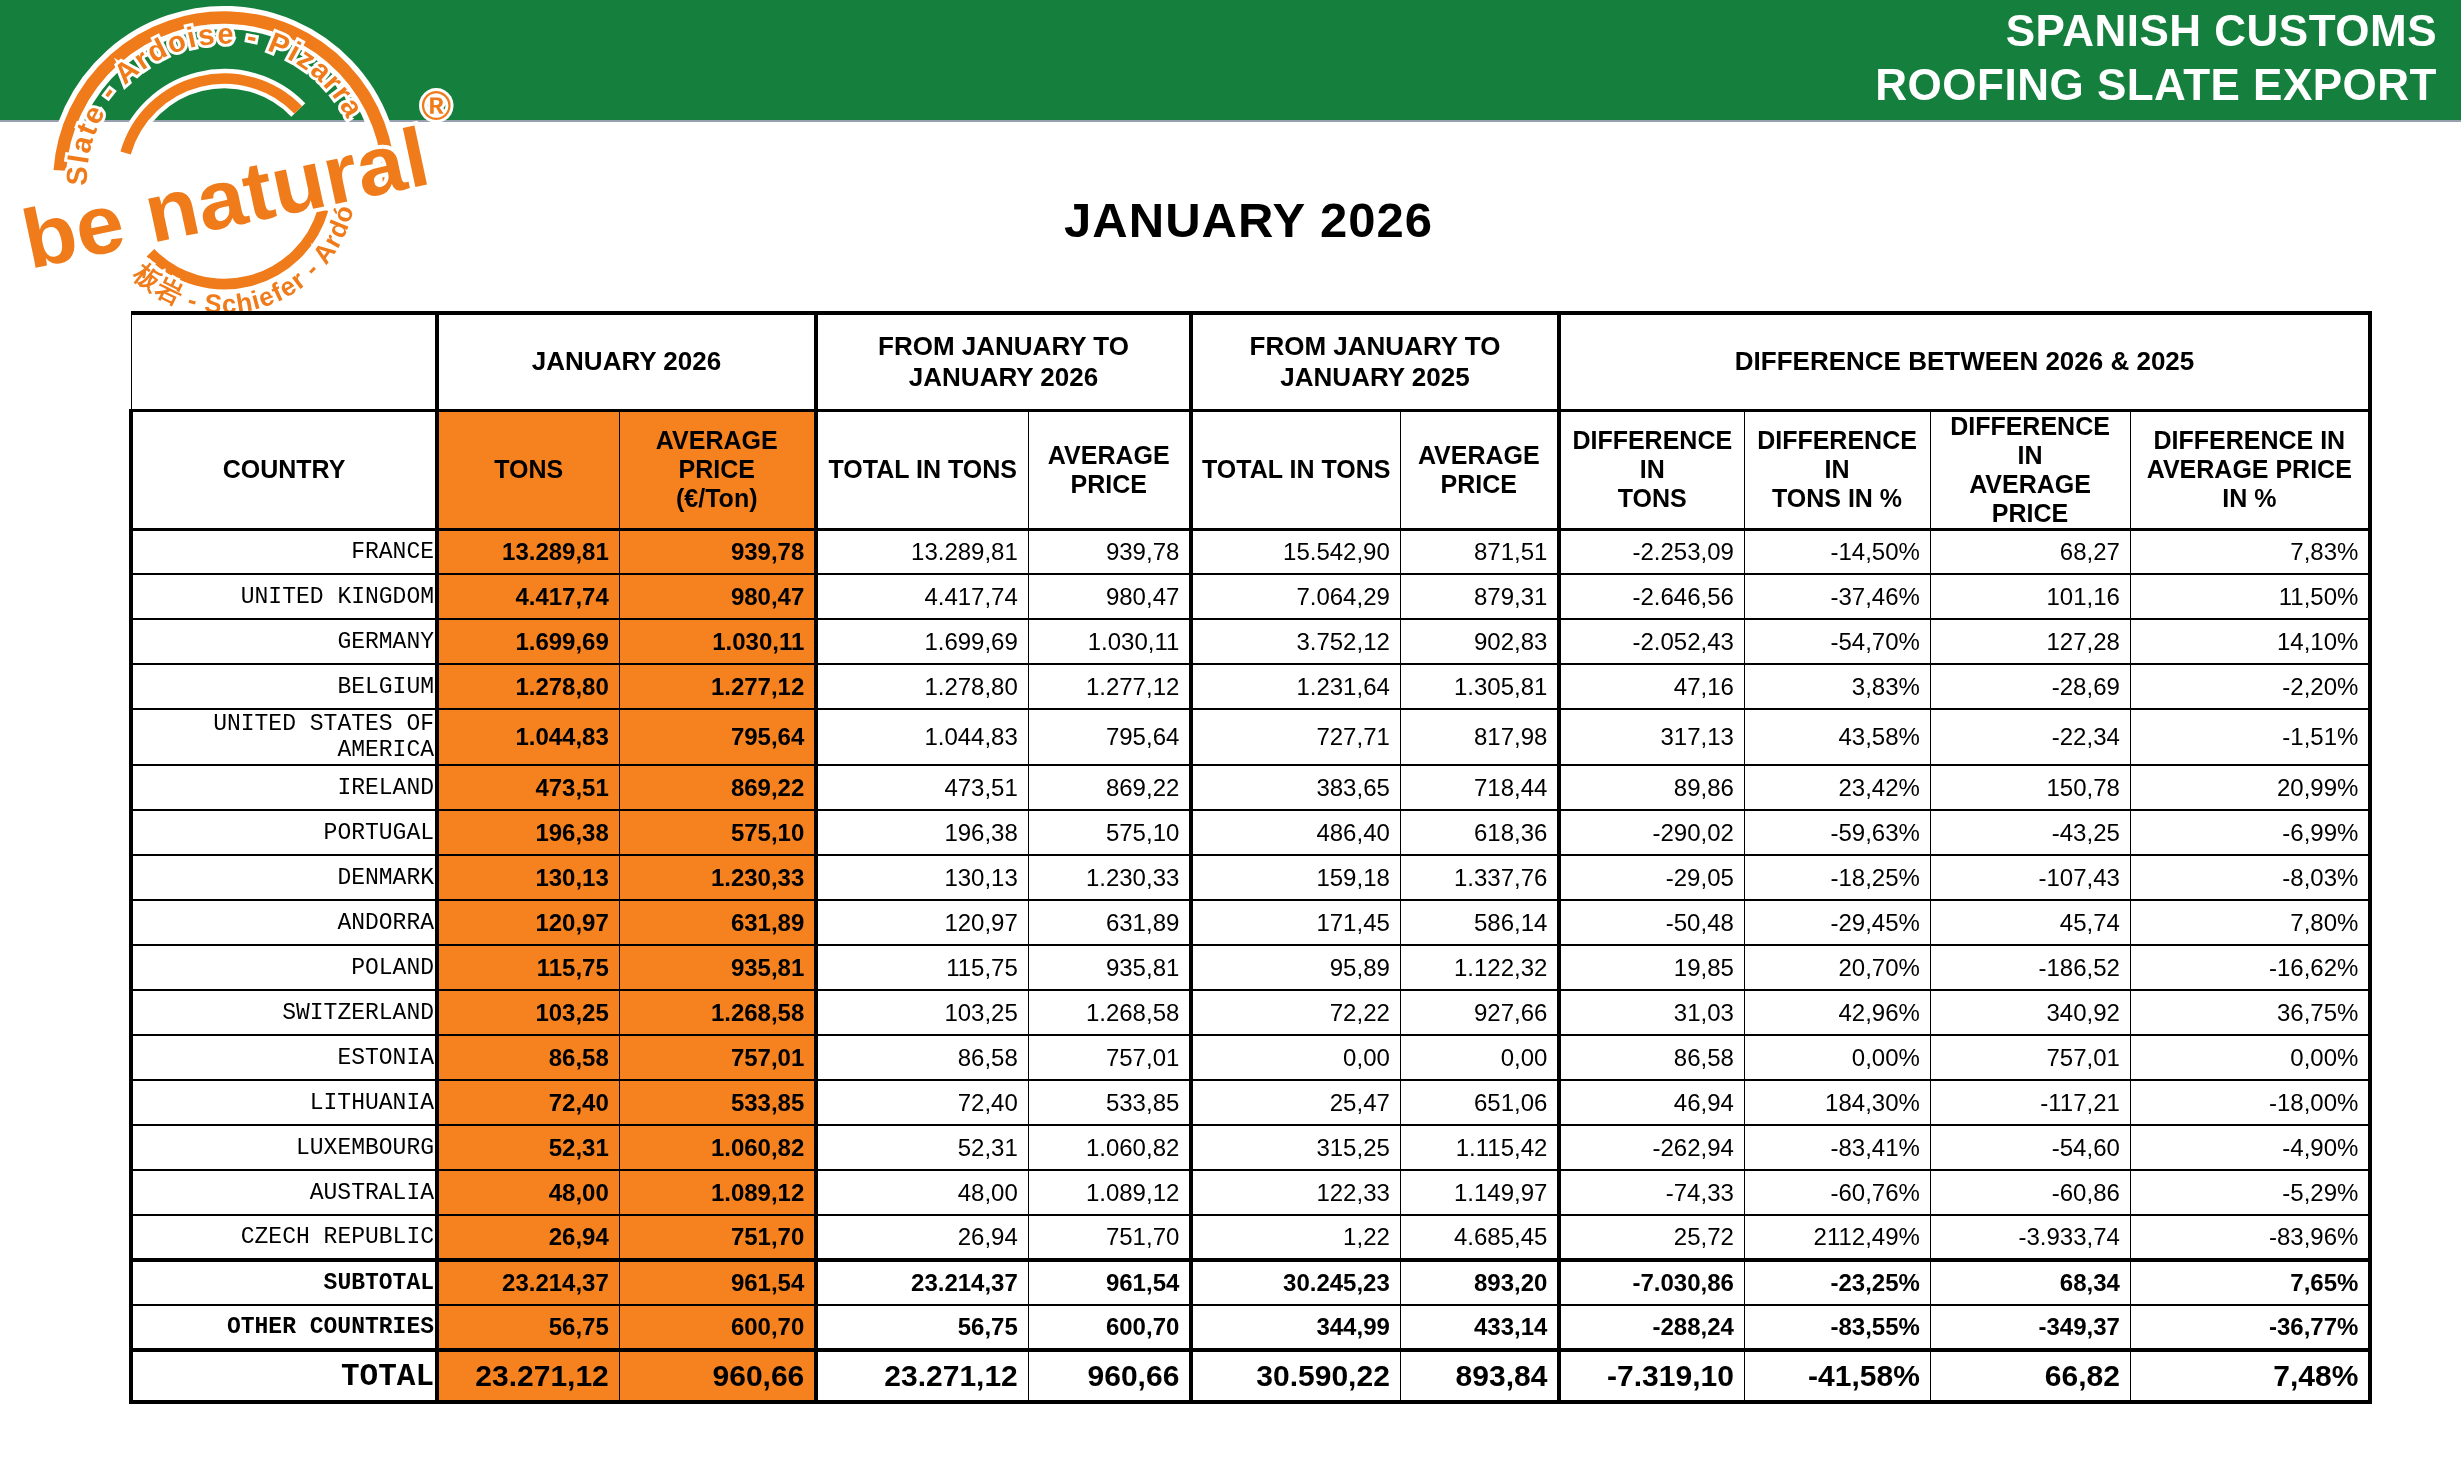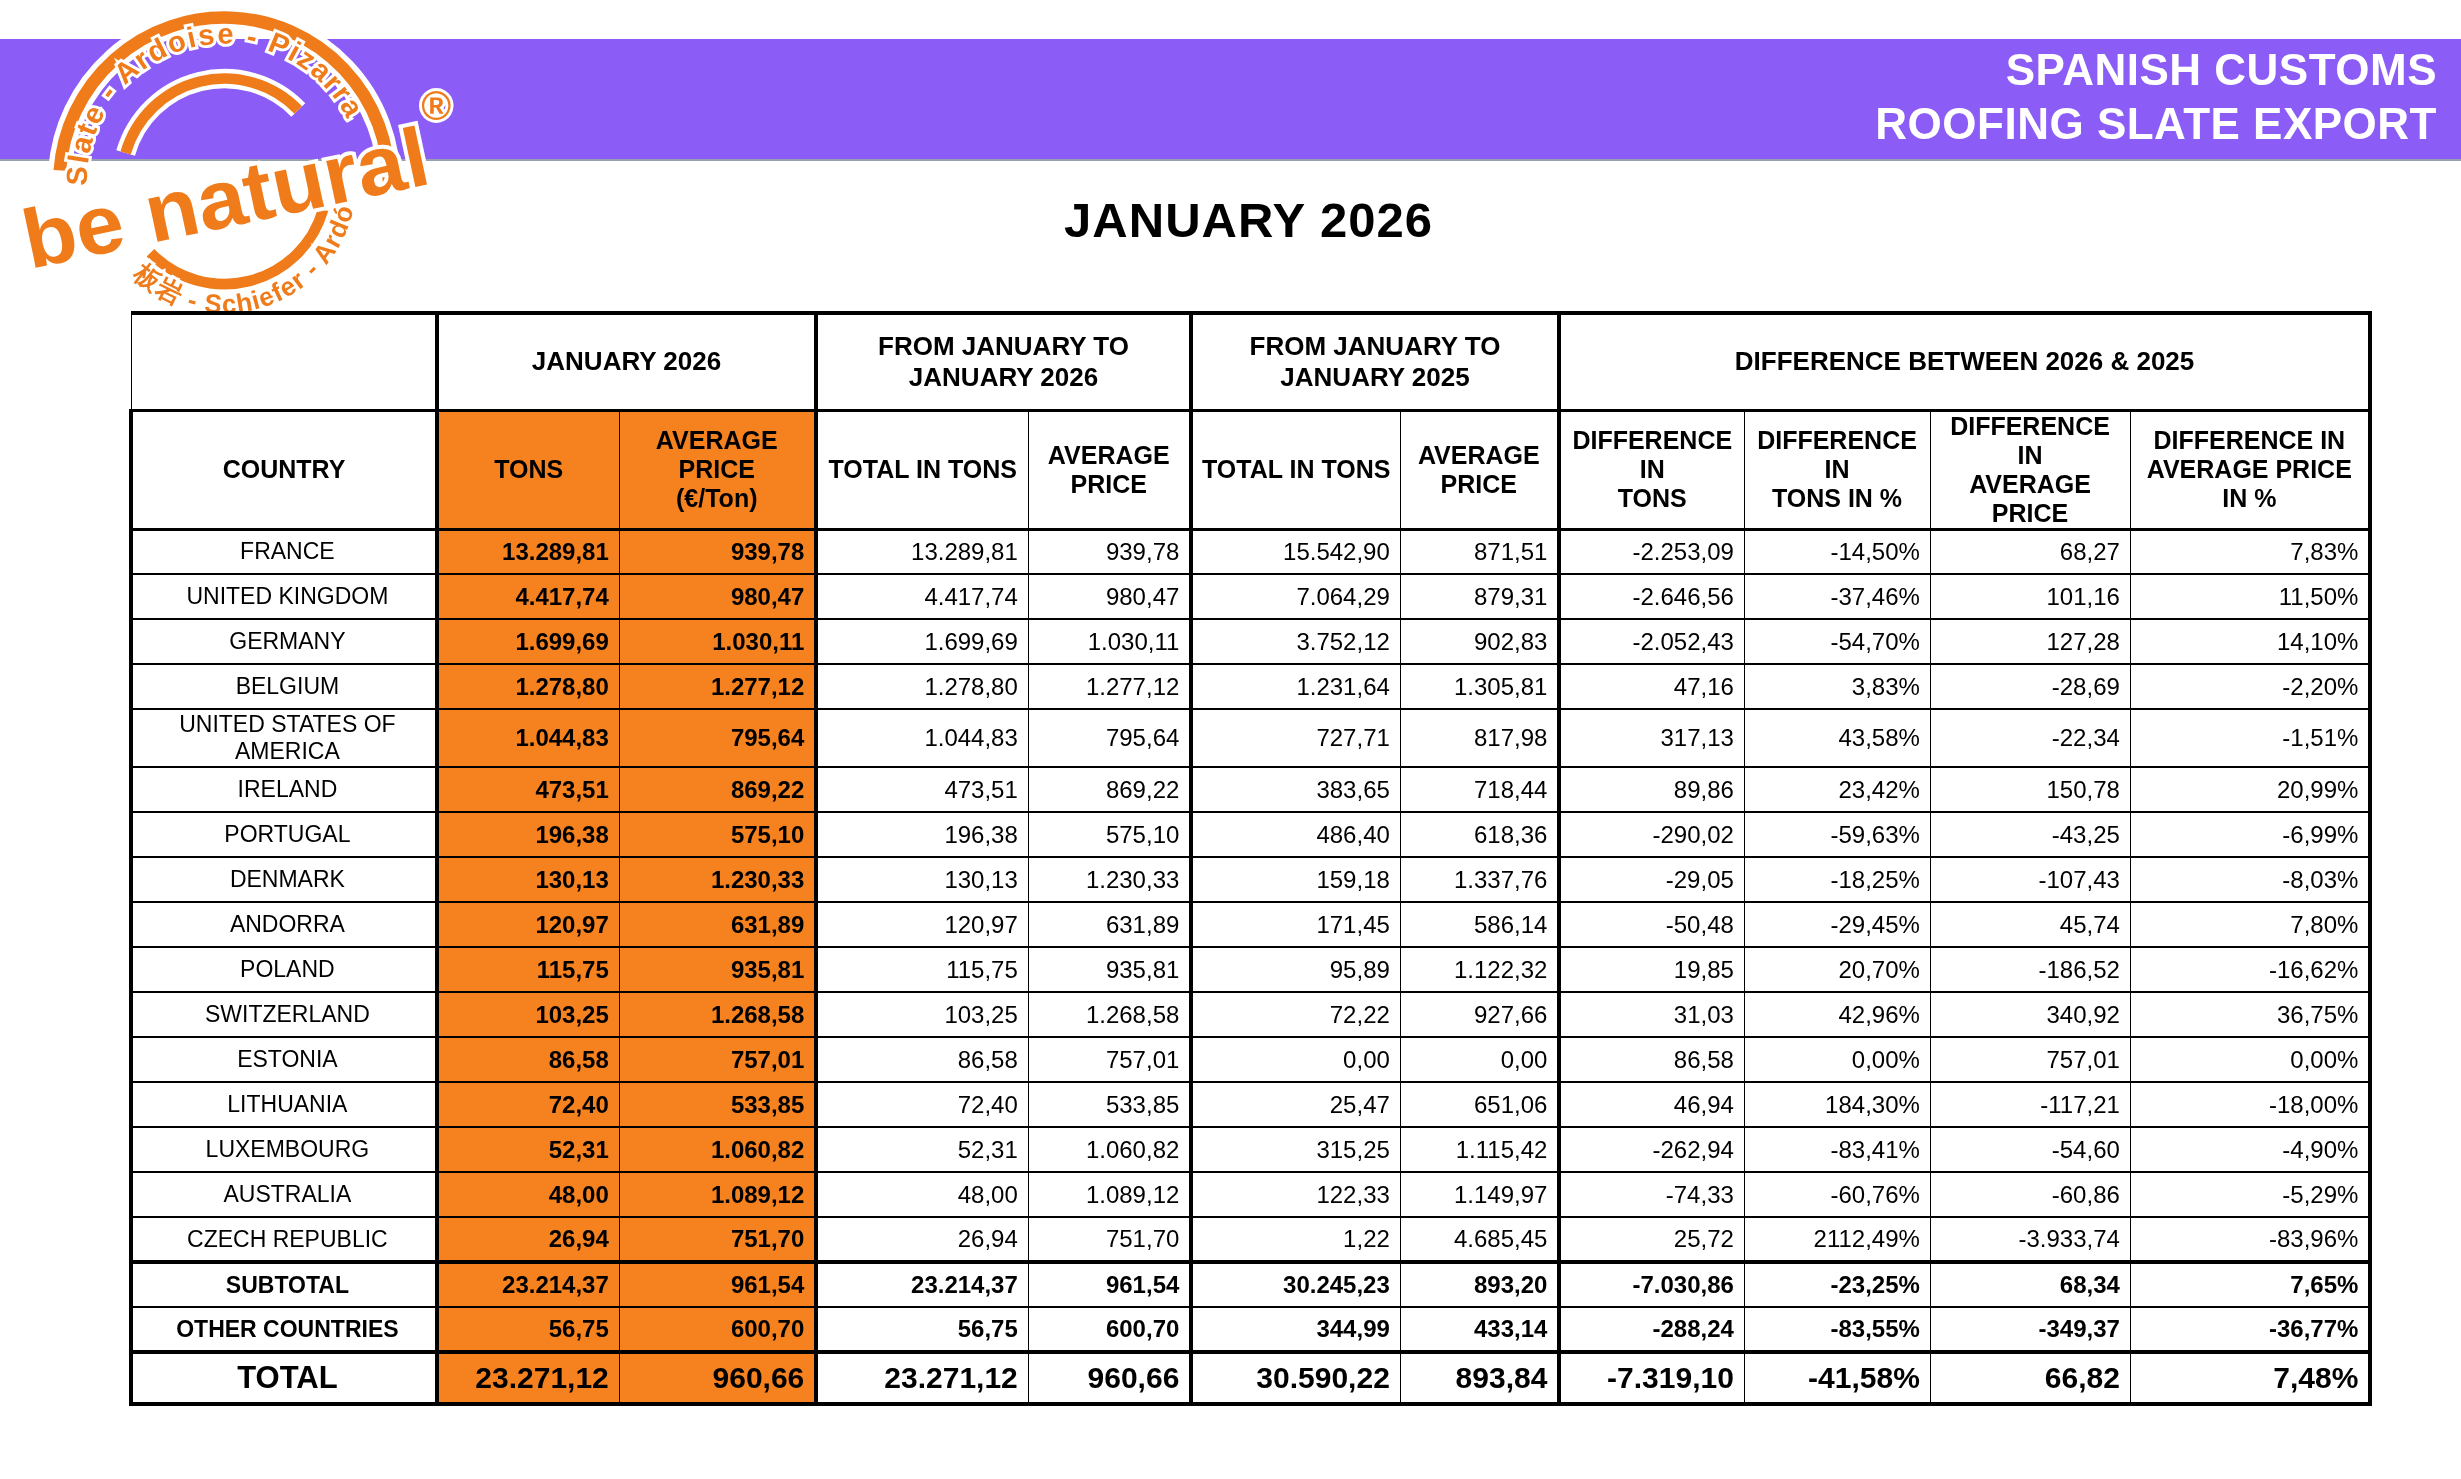--- a/index.html
+++ b/index.html
@@ -4,21 +4,21 @@
 <style>
   html,body { margin:0; padding:0; }
   body {
     width:2462px; height:1480px; position:relative; overflow:hidden;
     background:#ffffff; font-family:"Liberation Sans", sans-serif; color:#000;
   }
 
   
   .topbar {
     position:absolute; top:0; left:0; width:2462px; height:122px;
-    background:#8b5cf6; border-bottom:2.9px solid #97a0ae; box-sizing:border-box;margin-top:39px;
+    background:#15803d; border-bottom:2.9px solid #97a0ae; box-sizing:border-box;
   }
   .topbar-text {
     position:absolute; right:25px; top:3.9px; text-align:right;
     color:#fff; font-weight:bold; font-size:44px; line-height:54px; letter-spacing:0.5px;
   }
 
   
   .logo-wrap { position:absolute; left:5.8px; top:1.9px; width:461px; height:378px; }
 
   
@@ -45,21 +45,21 @@
   th.corner { border:none; background:#fff; }
   
   tr.sub-row { height:85px; }
   tr.sub-row th {
     font-size:25px; font-weight:bold; text-align:center; vertical-align:middle;
     white-space:pre-line; border-bottom-width:3.9px; background:#fff; padding:0 3.9px;
   }
   
   tbody tr { height:45px; }
   tbody td { font-size:24px; vertical-align:middle; background:#fff; }
-  td.c-country { text-align:center; padding-left:7.8px; font-size:23px; }
+  td.c-country { text-align:right; padding-left:7.8px; font-size:23px;font-family:Liberation Mono, monospace; }
   td.c-num { text-align:right; padding-right:9.7px; }
   .orange { background:#F5821F !important; font-weight:bold; }
   
   tr.sub-row > *:nth-child(1), tbody tr > *:nth-child(1) { border-left-width:4.9px; }
   tr.sub-row > *:nth-child(2), tbody tr > *:nth-child(2) { border-left-width:4.9px; }
   tr.sub-row > *:nth-child(4), tbody tr > *:nth-child(4) { border-left-width:4.9px; }
   tr.sub-row > *:nth-child(6), tbody tr > *:nth-child(6) { border-left-width:4.9px; }
   tr.sub-row > *:nth-child(8), tbody tr > *:nth-child(8) { border-left-width:4.9px; }
   tr.sub-row > *:nth-child(11), tbody tr > *:nth-child(11) { border-right-width:4.9px; }
   .bl5 { border-left-width:4.9px !important; }

